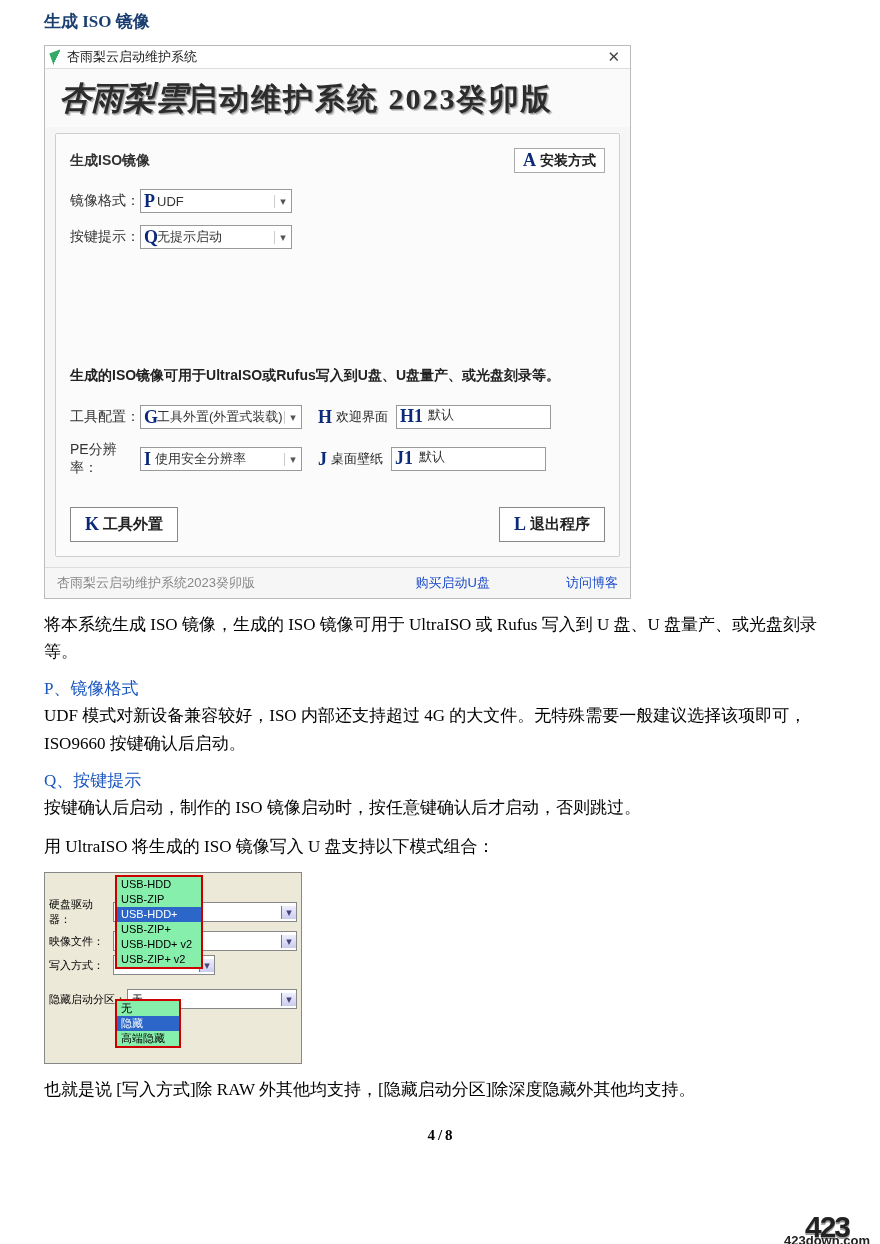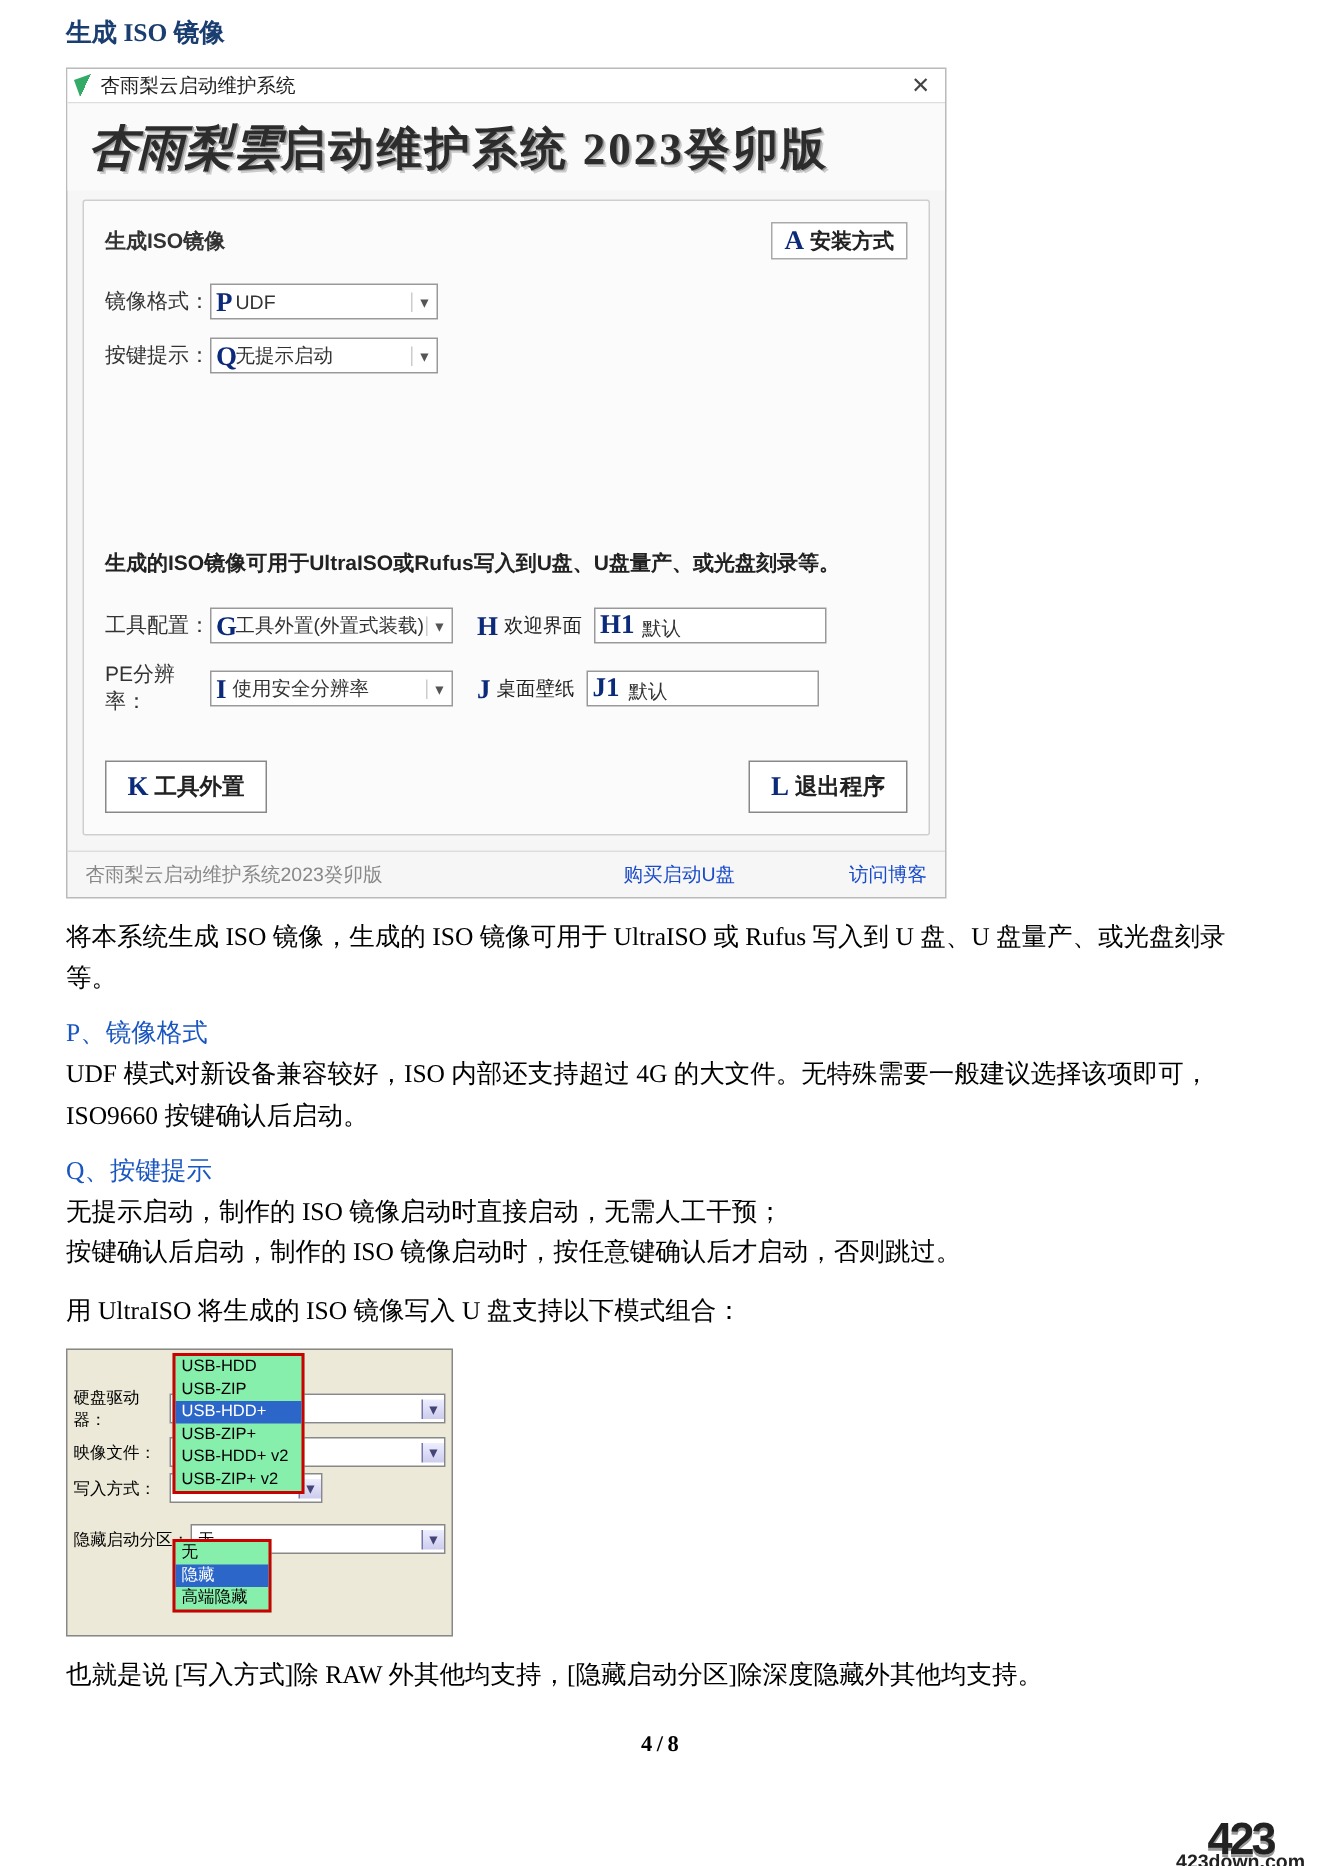--- a/index.html
+++ b/index.html
@@ -96,21 +96,21 @@
     font-size:13px; color:#333;
   }
   .combo .val { padding-left:4px; }
   .combo .let-abs { position:absolute; left:3px; top:1px; }
   .combo .caret {
     margin-left:auto; width:16px; text-align:center; color:#555;
     border-left:1px solid #ccc; font-size:11px;
   }
   .textin {
     height:22px; border:1px solid #999; background:#fff;
-    display:flex; align-items:flex-end; font-size:13px; color:#333;
+    display:flex; align-items:flex-start; font-size:13px; color:#333;
     padding-left:3px; position:relative;
   }
   .hint {
     font-size:14px; color:#222; padding: 18px 14px 14px 14px; font-weight:bold;
   }
   .footer-row { display:flex; align-items:center; padding:14px 14px; gap:20px;}
   .btn {
     border:1px solid #888; background:#fff; padding:6px 14px;
     font-weight:bold; font-size:15px; color:#222; display:flex; align-items:center;
   }
@@ -256,21 +256,20 @@
       <a>访问博客</a>
     </div>
   </div>
 
   <div class="para">将本系统生成 ISO 镜像，生成的 ISO 镜像可用于 UltraISO 或 Rufus 写入到 U 盘、U 盘量产、或光盘刻录等。</div>
 
   <div class="sub-head">P、镜像格式</div>
   <div class="para" style="margin-top:0;">UDF 模式对新设备兼容较好，ISO 内部还支持超过 4G 的大文件。无特殊需要一般建议选择该项即可，ISO9660 按键确认后启动。</div>
 
   <div class="sub-head">Q、按键提示</div>
-  <div class="para" style="margin-top:0; margin-bottom:0;">无提示启动，制作的 ISO 镜像启动时直接启动，无需人工干预；</div>
   <div class="para" style="margin-top:0;">按键确认后启动，制作的 ISO 镜像启动时，按任意键确认后才启动，否则跳过。</div>
 
   <div class="para">用 UltraISO 将生成的 ISO 镜像写入 U 盘支持以下模式组合：</div>
 
   <div class="ultra">
     <div id="drop1" class="drop drop1">
         <div class="it">USB-HDD</div>
         <div class="it">USB-ZIP</div>
         <div class="it sel">USB-HDD+</div>
         <div class="it">USB-ZIP+</div>

